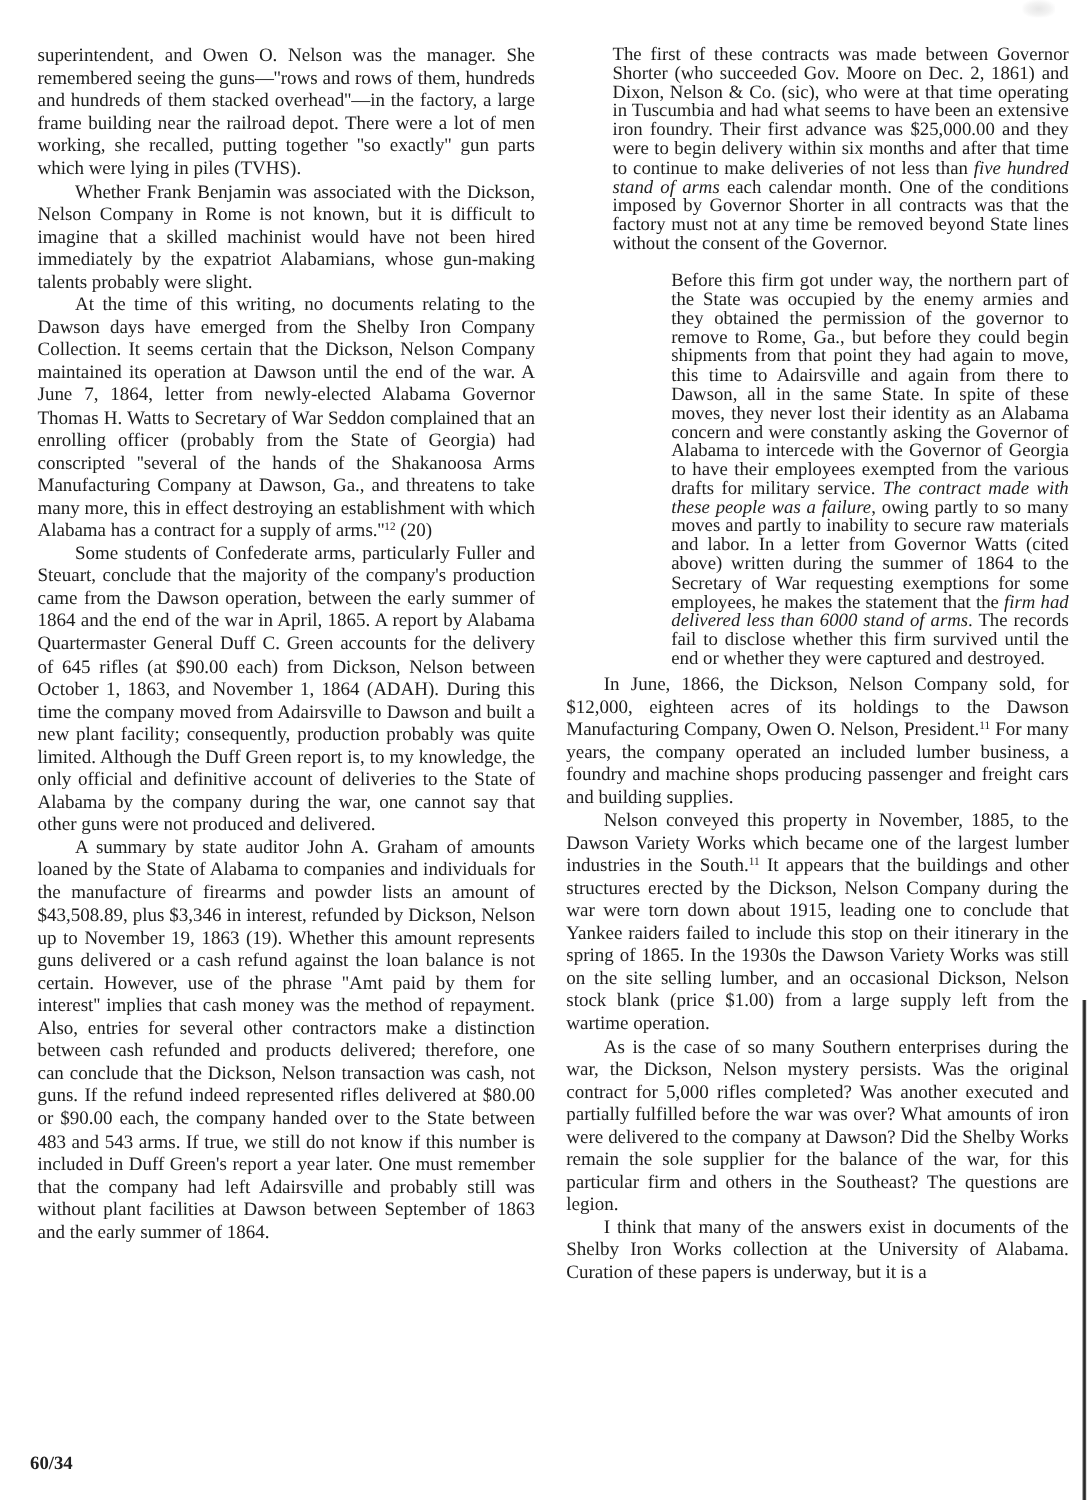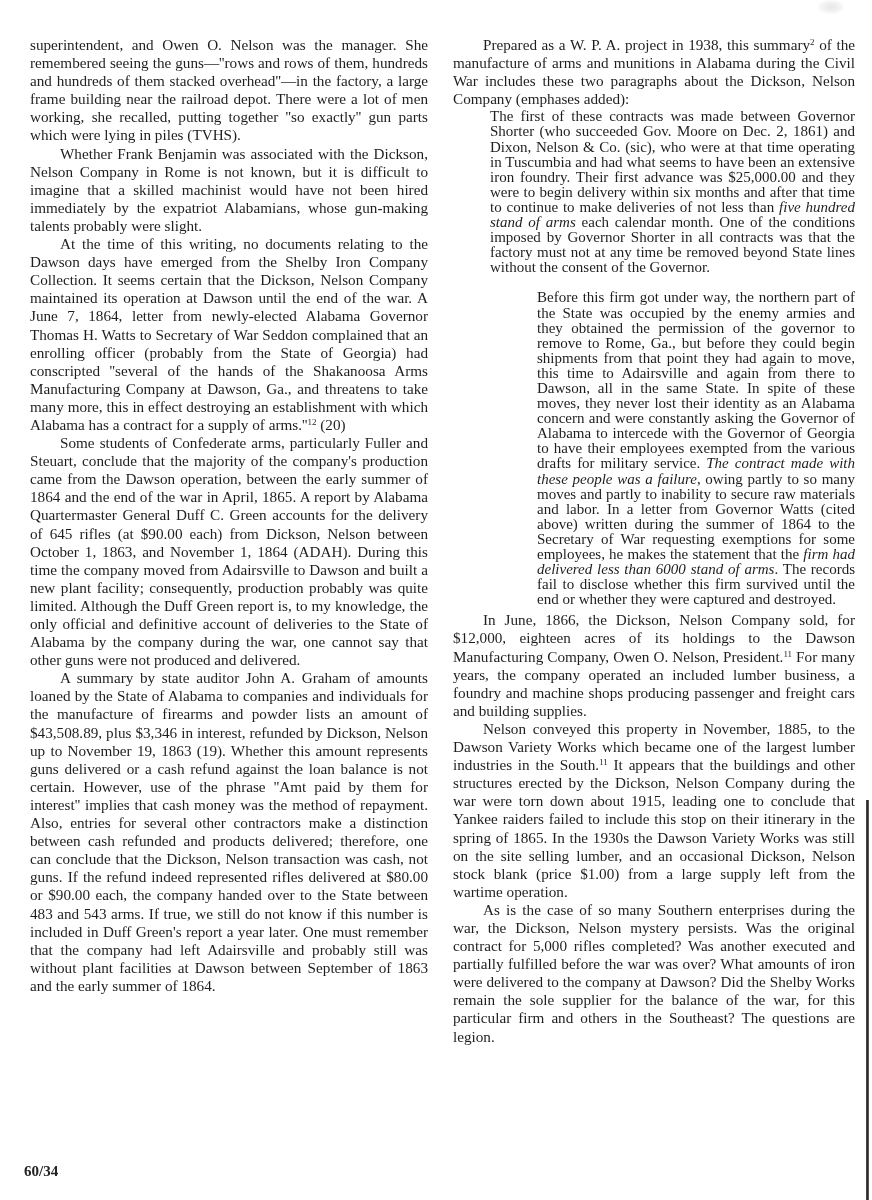--- a/index.html
+++ b/index.html
@@ -81,25 +81,25 @@
 
 <div class="column col-left">
   <p class="no-indent">superintendent, and Owen O. Nelson was the manager. She remembered seeing the guns—''rows and rows of them, hundreds and hundreds of them stacked overhead''—in the factory, a large frame building near the railroad depot. There were a lot of men working, she recalled, putting together ''so exactly'' gun parts which were lying in piles (TVHS).</p>
   <p>Whether Frank Benjamin was associated with the Dickson, Nelson Company in Rome is not known, but it is difficult to imagine that a skilled machinist would have not been hired immediately by the expatriot Alabamians, whose gun-making talents probably were slight.</p>
   <p><span>At the time of this writing, no documents relating to the Dawson days have emerged from the Shelby Iron Company Collection. It seems certain that the Dickson, Nelson Company maintained its operation at Dawson until the end of the war. A June 7, 1864, letter from newly-elected Alabama Governor Thomas H. Watts to Secretary of War Seddon complained that an enrolling officer (probably from the State of Georgia) had conscripted ''several of the hands of the Shakanoosa Arms Manufacturing Company at Dawson, Ga., and threatens to take many more, this in effect destroying an establishment with which Alabama has a contract for a supply of arms.''</span><sup>12</sup><span> (20)</span></p>
   <p>Some students of Confederate arms, particularly Fuller and Steuart, conclude that the majority of the company's production came from the Dawson operation, between the early summer of 1864 and the end of the war in April, 1865. A report by Alabama Quartermaster General Duff C. Green accounts for the delivery of 645 rifles (at $90.00 each) from Dickson, Nelson between October 1, 1863, and November 1, 1864 (ADAH). During this time the company moved from Adairsville to Dawson and built a new plant facility; consequently, production probably was quite limited. Although the Duff Green report is, to my knowledge, the only official and definitive account of deliveries to the State of Alabama by the company during the war, one cannot say that other guns were not produced and delivered.</p>
   <p>A summary by state auditor John A. Graham of amounts loaned by the State of Alabama to companies and individuals for the manufacture of firearms and powder lists an amount of $43,508.89, plus $3,346 in interest, refunded by Dickson, Nelson up to November 19, 1863 (19). Whether this amount represents guns delivered or a cash refund against the loan balance is not certain. However, use of the phrase ''Amt paid by them for interest'' implies that cash money was the method of repayment. Also, entries for several other contractors make a distinction between cash refunded and products delivered; therefore, one can conclude that the Dickson, Nelson transaction was cash, not guns. If the refund indeed represented rifles delivered at $80.00 or $90.00 each, the company handed over to the State between 483 and 543 arms. If true, we still do not know if this number is included in Duff Green's report a year later. One must remember that the company had left Adairsville and probably still was without plant facilities at Dawson between September of 1863 and the early summer of 1864.</p>
 </div>
 
 <div class="column col-right">
-  <p><span>Prepared as a W. P. A. project in 1938, this summary</span><sup>2</sup><span> of the manufacture of arms and munitions in Alabama during the Civil War includes these two paragraphs about the Dickson, Nelson Company (emphases added):</span></p>
 
   <div class="blockquote">
     <p><span>The first of these contracts was made between Governor Shorter (who succeeded Gov. Moore on Dec. 2, 1861) and Dixon, Nelson &amp; Co. (sic), who were at that time operating in Tuscumbia and had what seems to have been an extensive iron foundry. Their first advance was $25,000.00 and they were to begin delivery within six months and after that time to continue to make deliveries of not less than </span><em>five hundred stand of arms</em><span> each calendar month. One of the conditions imposed by Governor Shorter in all contracts was that the factory must not at any time be removed beyond State lines without the consent of the Governor.</span></p>
     <p><span>Before this firm got under way, the northern part of the State was occupied by the enemy armies and they obtained the permission of the governor to remove to Rome, Ga., but before they could begin shipments from that point they had again to move, this time to Adairsville and again from there to Dawson, all in the same State. In spite of these moves, they never lost their identity as an Alabama concern and were constantly asking the Governor of Alabama to intercede with the Governor of Georgia to have their employees exempted from the various drafts for military service. </span><em>The contract made with these people was a failure</em><span>, owing partly to so many moves and partly to inability to secure raw materials and labor. In a letter from Governor Watts (cited above) written during the summer of 1864 to the Secretary of War requesting exemptions for some employees, he makes the statement that the </span><em>firm had delivered less than 6000 stand of arms</em><span>. The records fail to disclose whether this firm survived until the end or whether they were captured and destroyed.</span></p>
   </div>
 
   <p><span>In June, 1866, the Dickson, Nelson Company sold, for $12,000, eighteen acres of its holdings to the Dawson Manufacturing Company, Owen O. Nelson, President.</span><sup>11</sup><span> For many years, the company operated an included lumber business, a foundry and machine shops producing passenger and freight cars and building supplies.</span></p>
   <p><span>Nelson conveyed this property in November, 1885, to the Dawson Variety Works which became one of the largest lumber industries in the South.</span><sup>11</sup><span> It appears that the buildings and other structures erected by the Dickson, Nelson Company during the war were torn down about 1915, leading one to conclude that Yankee raiders failed to include this stop on their itinerary in the spring of 1865. In the 1930s the Dawson Variety Works was still on the site selling lumber, and an occasional Dickson, Nelson stock blank (price $1.00) from a large supply left from the wartime operation.</span></p>
   <p>As is the case of so many Southern enterprises during the war, the Dickson, Nelson mystery persists. Was the original contract for 5,000 rifles completed? Was another executed and partially fulfilled before the war was over? What amounts of iron were delivered to the company at Dawson? Did the Shelby Works remain the sole supplier for the balance of the war, for this particular firm and others in the Southeast? The questions are legion.</p>
+  <p>I think that many of the answers exist in documents of the Shelby Iron Works collection at the University of Alabama. Curation of these papers is underway, but it is a</p>
 </div>
 
 <div class="page-number">60/34</div>
 
 </body></html>

